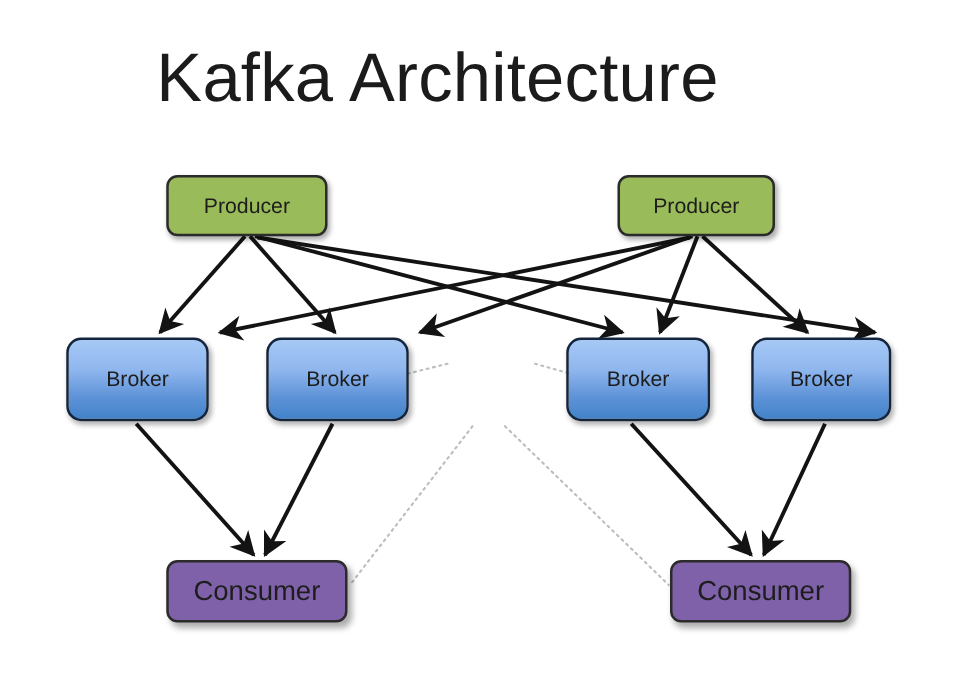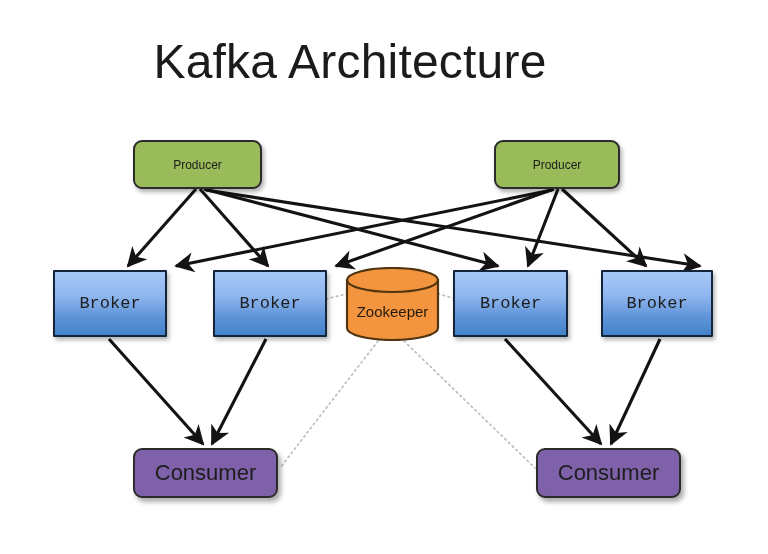--- a/index.html
+++ b/index.html
@@ -23,21 +23,21 @@
     height: 554px;
   }
 
   
   #title {
     position: absolute;
     left: 0;
     top: 36px;
     width: 700px;
     text-align: center;
-    font-size: 48px;
+    font-size: 55px;
     font-weight: 400;
     color: #1b1b1b;
     letter-spacing: 0.2px;
     line-height: 52px;
     white-space: nowrap;
   }
 
   
   #edges {
     position: absolute;
@@ -59,32 +59,31 @@
   .node .label {
     pointer-events: none;
     white-space: nowrap;
   }
 
   
   .producer {
     background: #9ABB59;
     border: 2px solid #2b2b2b;
     border-radius: 9px;
-    font-size: 12px;
+    font-size: 17px;
     box-shadow: 2px 3px 4px rgba(0,0,0,0.32);
   }
 
   
   .broker {
     background: linear-gradient(to bottom, #A6C8F6 0%, #8FB6EE 38%, #5E93D8 72%, #4383C9 100%);
     border: 2px solid #13243b;
-    border-radius: 1px;
+    border-radius: 12px;
     font-size: 17px;
     box-shadow: 2px 3px 4px rgba(0,0,0,0.30);
-    font-family: Liberation Mono, monospace;
   }
 
   
   .consumer {
     background: #7E61A8;
     border: 2px solid #2b2b2b;
     border-radius: 9px;
     font-size: 22px;
     box-shadow: 3px 4px 5px rgba(0,0,0,0.33);
   }
@@ -166,27 +165,20 @@
   </div>
 
   <div class="node broker" style="left:453px; top:270px; width:115px; height:67px;">
     <span class="label">Broker</span>
   </div>
 
   <div class="node broker" style="left:601px; top:270px; width:112px; height:67px;">
     <span class="label">Broker</span>
   </div>
 
-  <div class="node zookeeper" style="left:345px; top:267px; width:95px; height:74px;">
-    <svg class="cyl-svg" width="95" height="74" viewBox="0 0 95 74" xmlns="http://www.w3.org/2000/svg">
-      <path d="M 2 13 L 2 61 A 45.5 12 0 0 0 93 61 L 93 13 Z" fill="#F3953F" stroke="#50340f" stroke-width="2.2"></path>
-      <ellipse cx="47.5" cy="13" rx="45.5" ry="12" fill="#F3953F" stroke="#50340f" stroke-width="2.2"></ellipse>
-    </svg>
-    <span class="label" style="margin-top:14px;">Zookeeper</span>
-  </div>
 
   <div class="node consumer" style="left:133px; top:448px; width:145px; height:50px;">
     <span class="label">Consumer</span>
   </div>
 
   <div class="node consumer" style="left:536px; top:448px; width:145px; height:50px;">
     <span class="label">Consumer</span>
   </div>
 
 </div>

